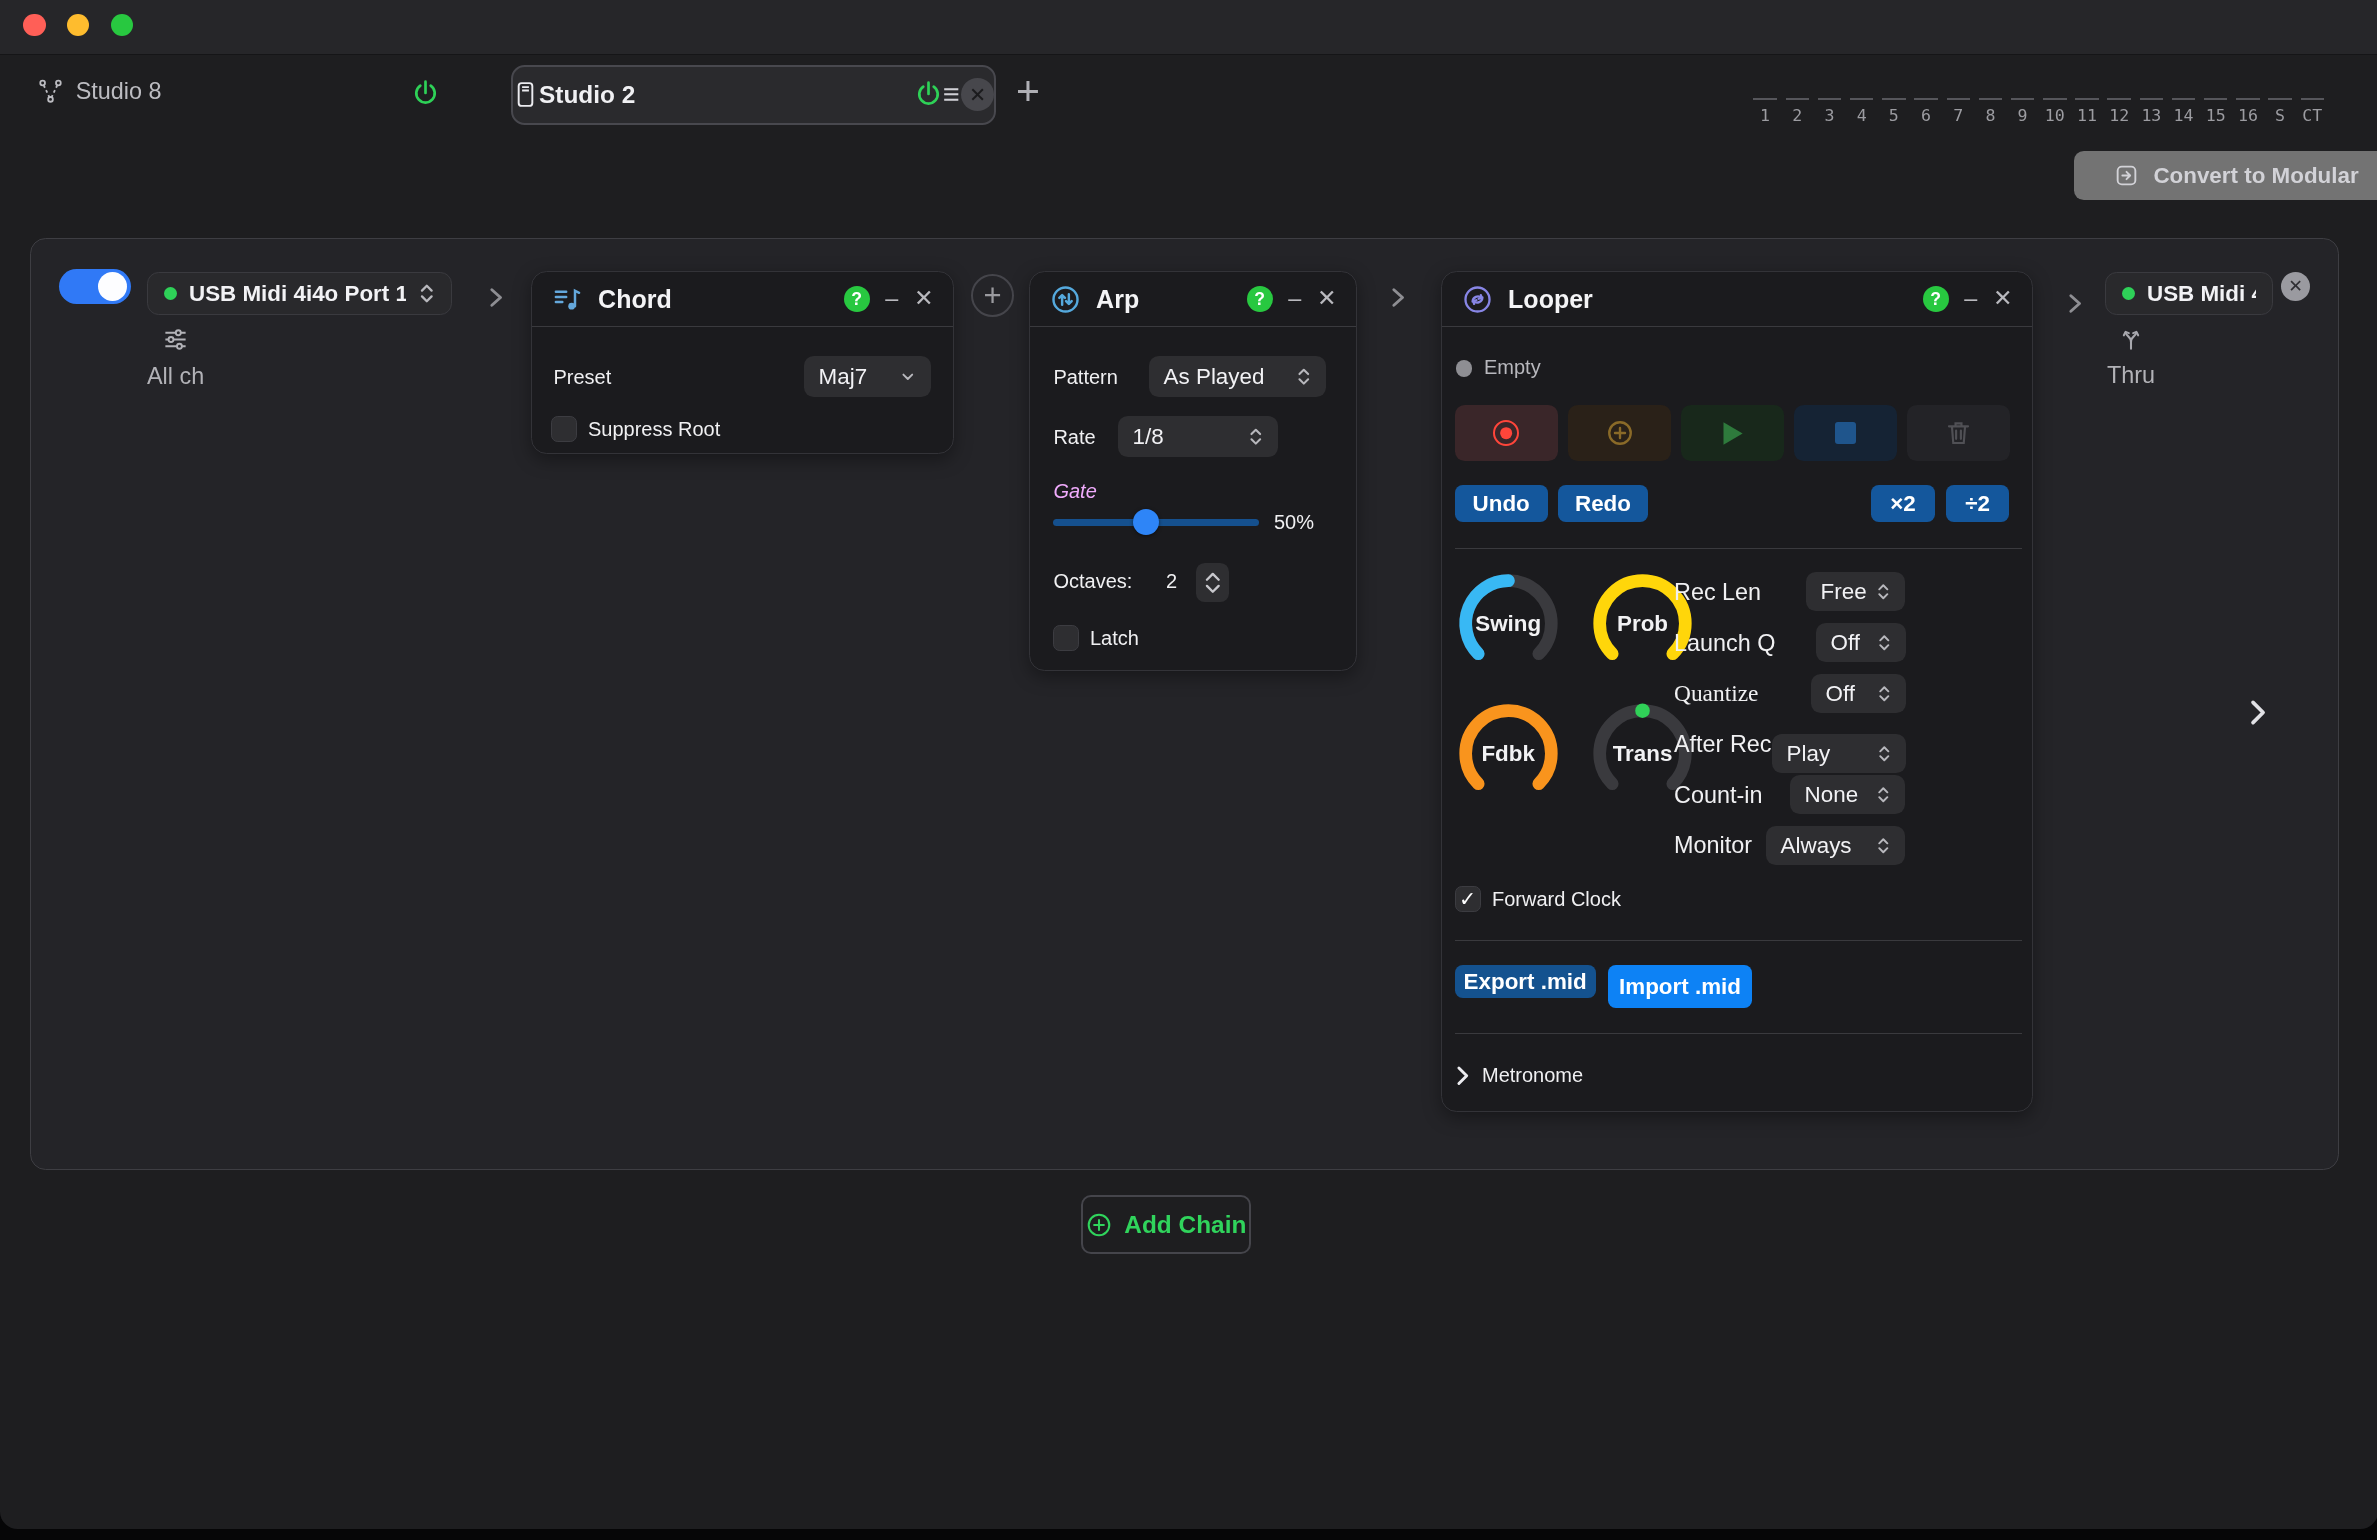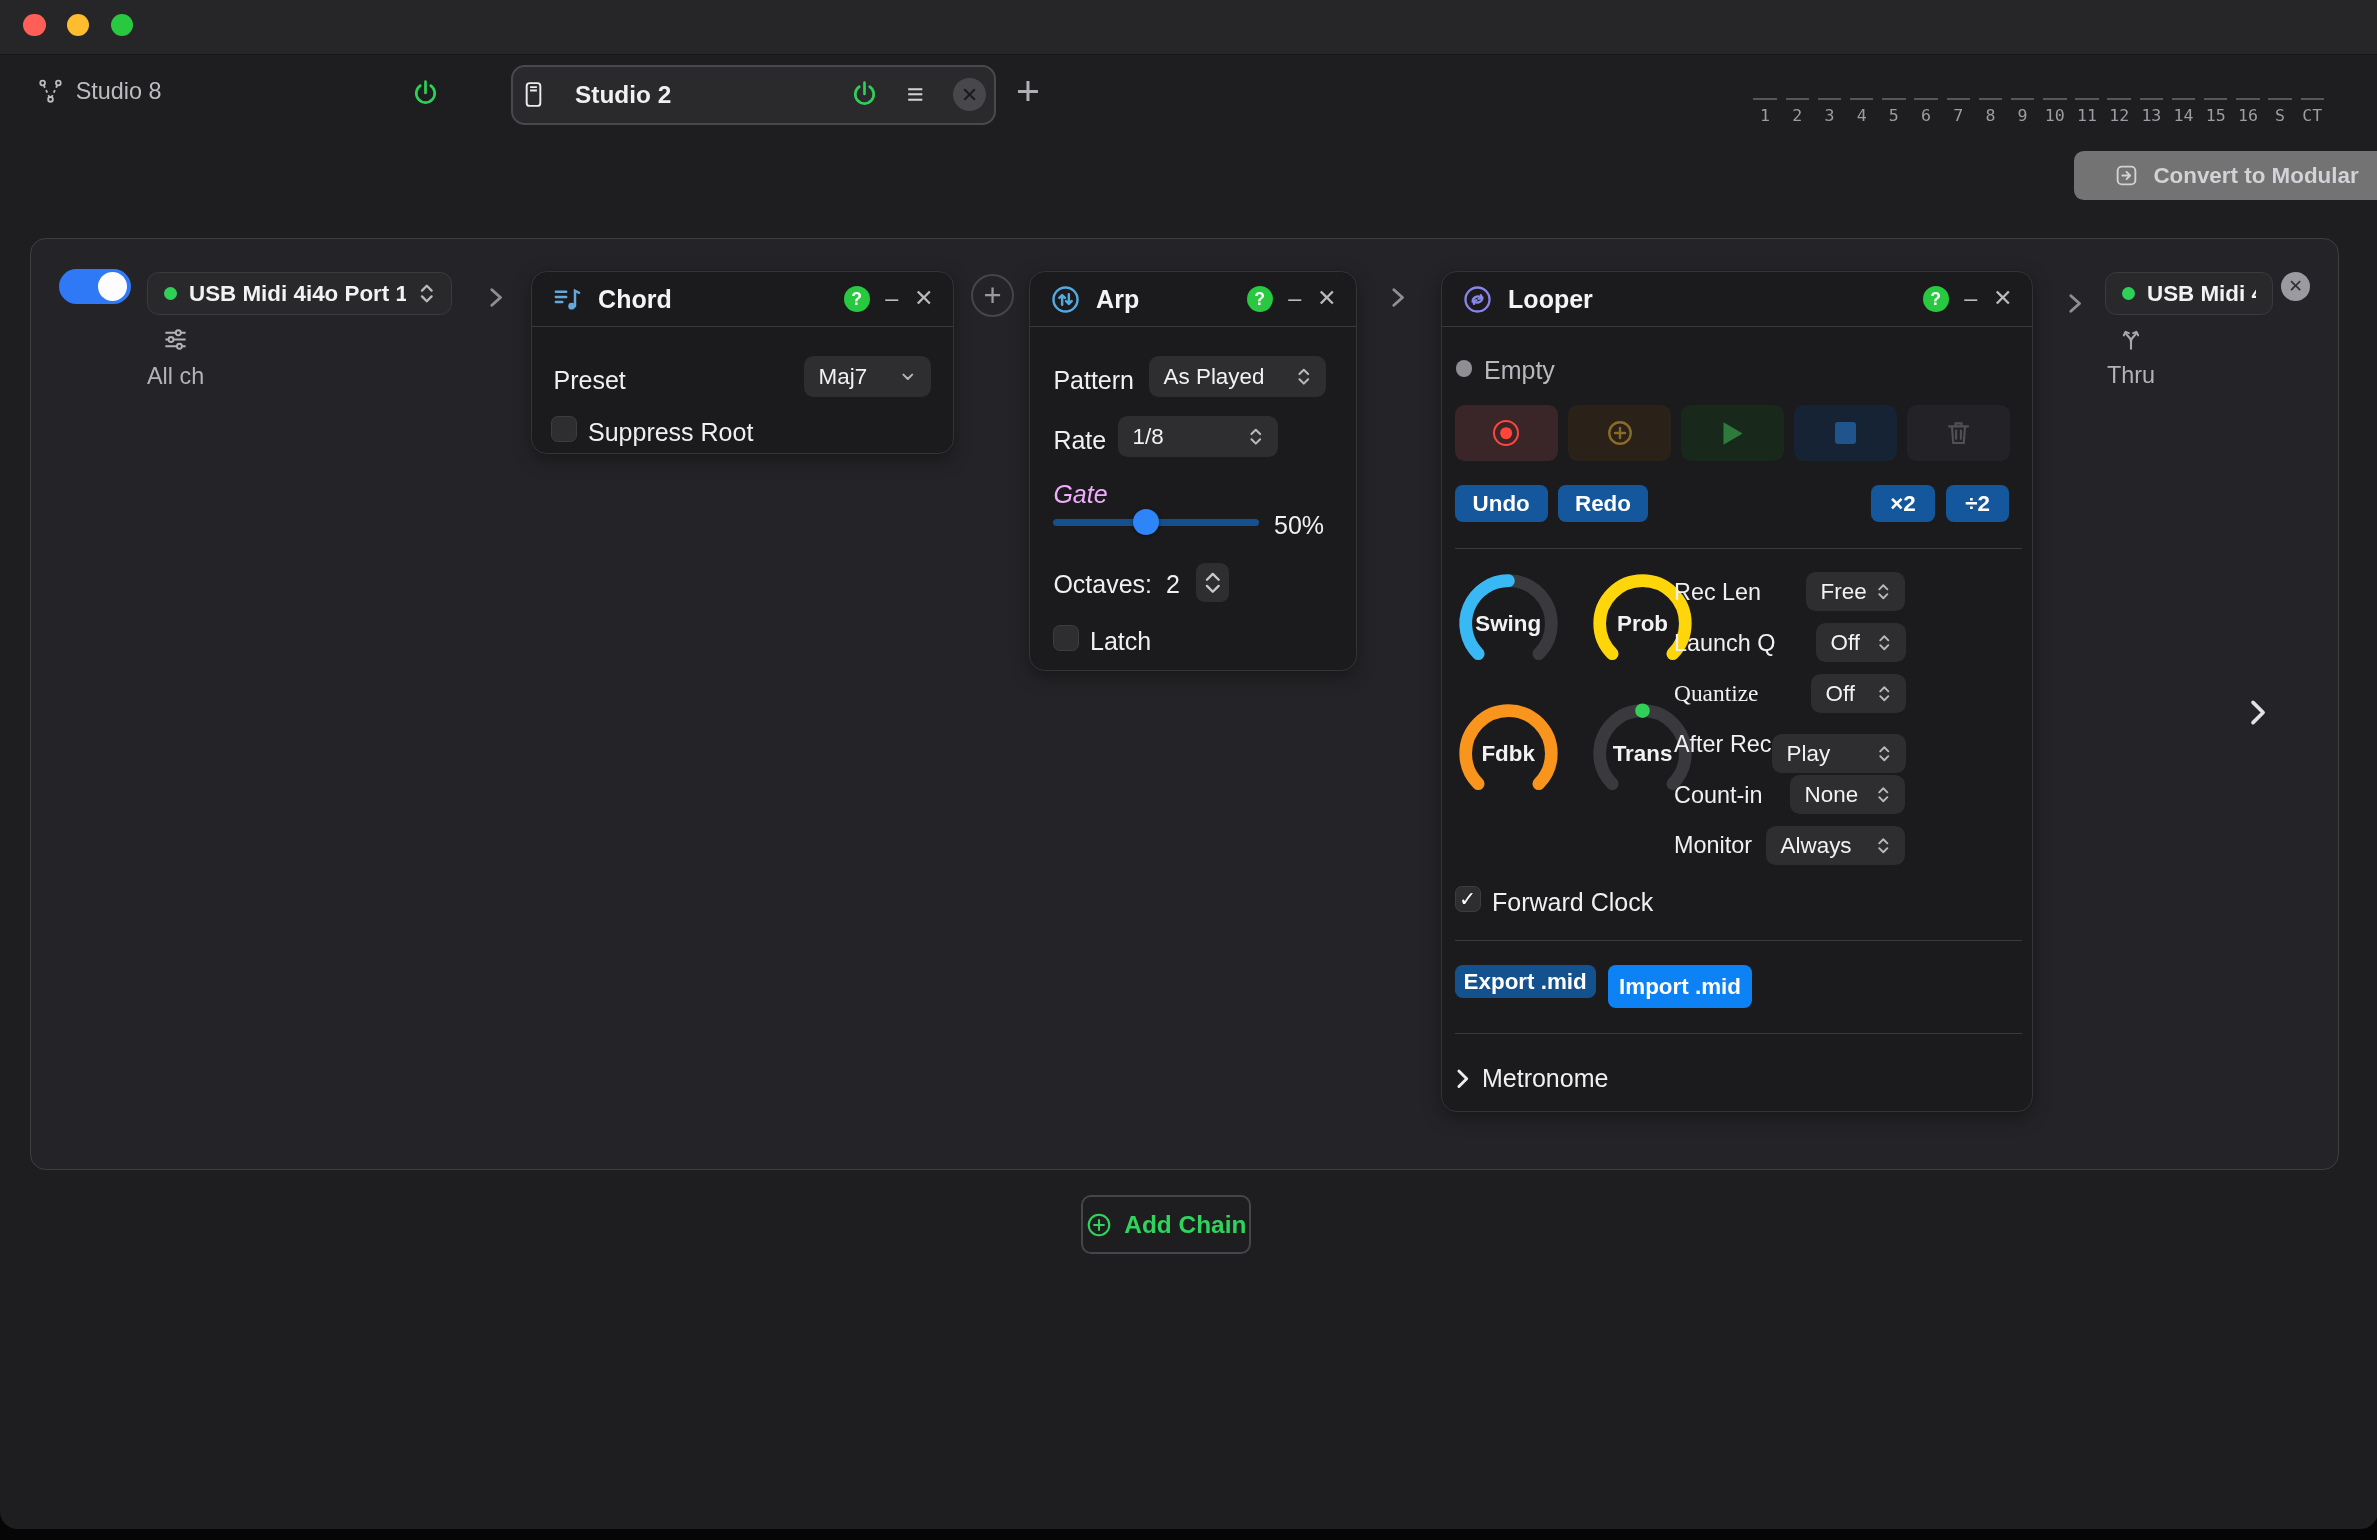--- a/index.html
+++ b/index.html
@@ -15,21 +15,21 @@
   .tl { position:absolute; top:13.7px; width:22.4px; height:22.4px; border-radius:50%; }
   .tl.red { left:23.4px; background:#ff5f57; } .tl.yel { left:67px; background:#febc2e; }
   .tl.grn { left:111px; background:#28c840; }
 
   
   #tabbar { position:absolute; left:0; top:55px; width:100%; height:86px; }
   .tab1 { position:absolute; left:37px; top:23.4px; display:flex; align-items:center; gap:11.7px; color:#bcbcc1; font-size:23.4px; }
   .pwr { width:27px; height:30px; }
   #power1 { position:absolute; left:412px; top:24.4px; }
   #tab2 { position:absolute; left:511px; top:9.8px; width:485px; height:60px; background:#2a2a2d;
-          border:2px solid #48484e; border-radius:13.7px; display:flex; align-items:center; padding:0 8px; gap:29px; }
+          border:2px solid #48484e; border-radius:13.7px; display:flex; align-items:center; padding:0 0; gap:1px; }
   #tab2 .tlabel { font-size:24.4px; font-weight:600; color:#f0f0f3; flex:1 0 auto; }
   .menu-glyph { font-size:29px; color:#d0d0d5; line-height:1; }
   .tab-close { width:33px; height:33px; border-radius:50%; background:#47474c; color:#1b1b1d;
                display:flex; align-items:center; justify-content:center; font-size:20.5px; font-weight:700; }
   #addtab { position:absolute; left:1016px; top:15.6px; font-size:41px; font-weight:300; color:#b0b0b5; line-height:1; }
 
   
   #chanstrip { position:absolute; right:54px; top:43px; display:flex; gap:8.8px; }
   .chan { width:23.4px; display:flex; flex-direction:column; align-items:center; }
   .chan .dash { width:100%; height:2px; background:#56565b; margin-bottom:5.9px; }
@@ -62,21 +62,21 @@
 
   
   .module { position:absolute; background:#1b1b1e; border:1px solid #333338; border-radius:15.6px;
             box-shadow:0 5.9px 17.6px rgba(0,0,0,.35); }
   .mhead { position:absolute; left:0; top:0; right:0; height:55px; border-bottom:1px solid #3a3a3e;
            display:flex; align-items:center; padding:0 19.5px; gap:15.6px; }
   .mtitle { font-size:25px; font-weight:700; color:#f4f4f6; }
   .help { width:26px; height:26px; border-radius:50%; background:#28c840; color:#fff; font-size:17.6px;
           font-weight:700; display:flex; align-items:center; justify-content:center; margin-left:auto; }
   .winbtn { color:#b9b9be; font-size:23.4px; line-height:1; }
-  .lbl { font-size:25px; color:#f0f0f2; }
+  .lbl { font-size:20px; color:#f0f0f2; }
   .lbl.dim { color:#f0abfc;font-style:italic; }
   .drop { position:absolute; background:#2e2e31; border-radius:9.8px; display:flex; align-items:center;
           justify-content:space-between; padding:0 14.6px; font-size:22.4px; color:#f2f2f5; }
   .checkbox { position:absolute; width:26px; height:26px; background:#2e2e31; border:1px solid #3c3c41;
               border-radius:6.8px; display:flex; align-items:center; justify-content:center; }
   .checkbox .check { display:none; color:#fff; font-size:20.5px; font-weight:700; }
   .checkbox.checked .check { display:block; }
 
   
   .slider { position:absolute; height:6.8px; border-radius:3.9px; background:#15508e; }

